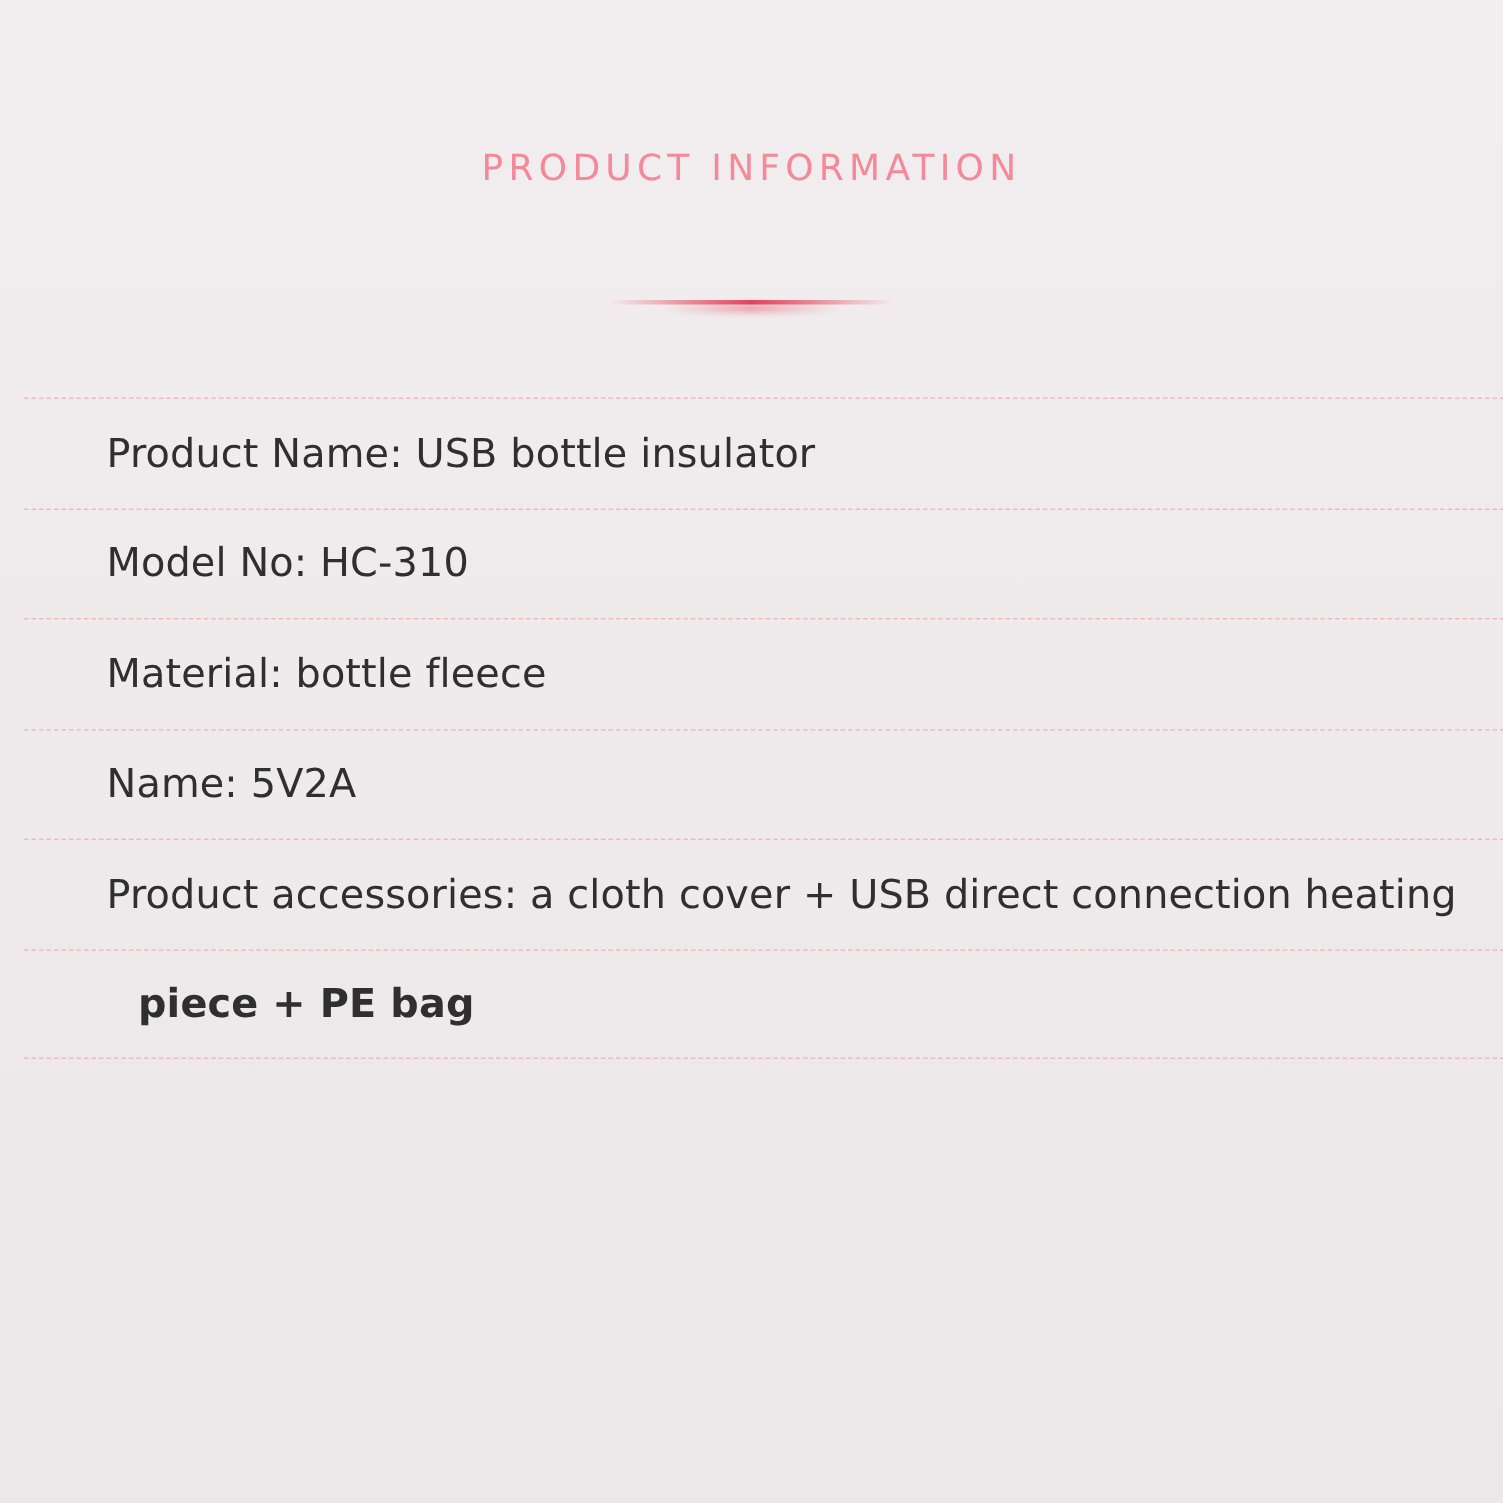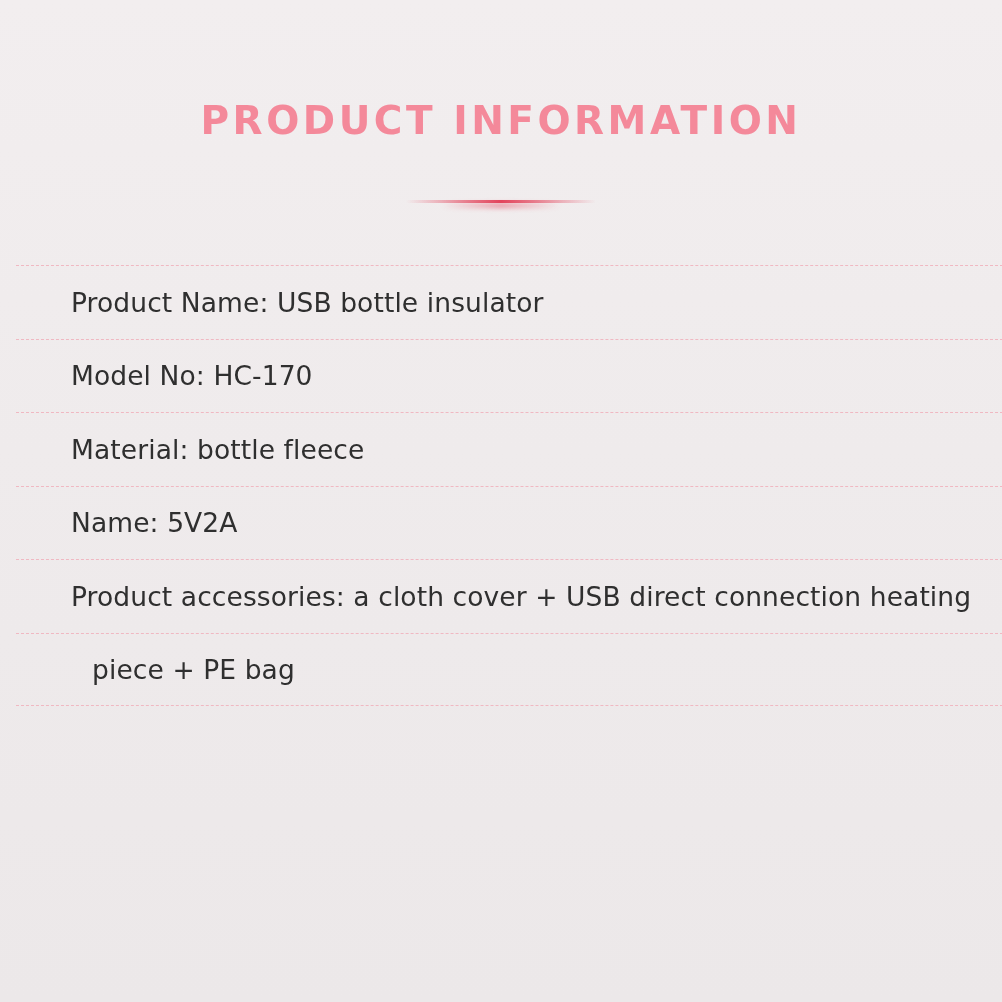--- a/index.html
+++ b/index.html
@@ -19,25 +19,25 @@
     height: 1002px;
     background: linear-gradient(180deg, #f2eeef 0%, #efebec 45%, #ece8e9 100%);
     box-sizing: border-box;
   }
   .title {
     position: absolute;
     top: 98px;
     left: 0;
     width: 100%;
     text-align: center;
-    font-size: 39px;
+    font-size: 24px;
     letter-spacing: 3.5px;
     color: #f4899a;
     font-family: "DejaVu Sans", sans-serif;
-    font-weight: 700;
+    font-weight: 400;
     white-space: nowrap;
   }
   .divider {
     position: absolute;
     top: 200px;
     left: 50%;
     transform: translateX(-50%);
     width: 190px;
     height: 3px;
     background: linear-gradient(90deg, rgba(240,140,155,0) 0%, rgba(226,60,85,0.95) 50%, rgba(240,140,155,0) 100%);
@@ -72,40 +72,41 @@
     padding-left: 55px;
     font-size: 26.5px;
     color: #2f2f2f;
     font-family: "DejaVu Sans", sans-serif;
     font-weight: 400;
     letter-spacing: 0.1px;
     white-space: nowrap;
   }
   .row.continuation .text {
     padding-left: 76px;
+    font-weight: bold;
   }
 </style>
 </head>
 <body>
 
 <div class="page">
 
   <div class="title">PRODUCT INFORMATION</div>
 
   <div class="divider glow"></div>
   <div class="divider"></div>
 
   <div class="rows">
 
     <div class="row">
       <div class="text">Product Name: USB bottle insulator</div>
     </div>
 
     <div class="row">
-      <div class="text">Model No: HC-170</div>
+      <div class="text">Model No: HC-310</div>
     </div>
 
     <div class="row">
       <div class="text">Material: bottle fleece</div>
     </div>
 
 
     <div class="row">
       <div class="text">Name: 5V2A</div>
     </div>

